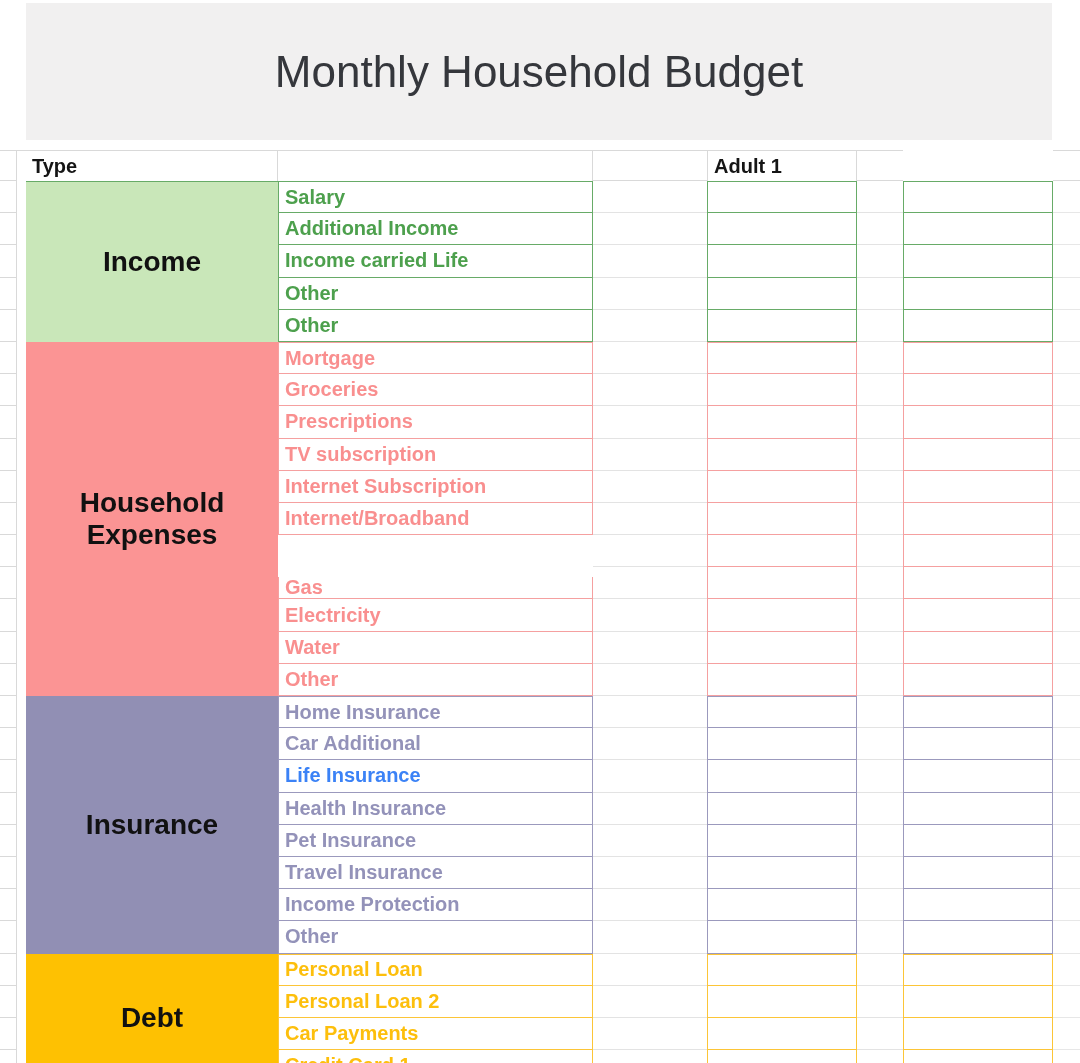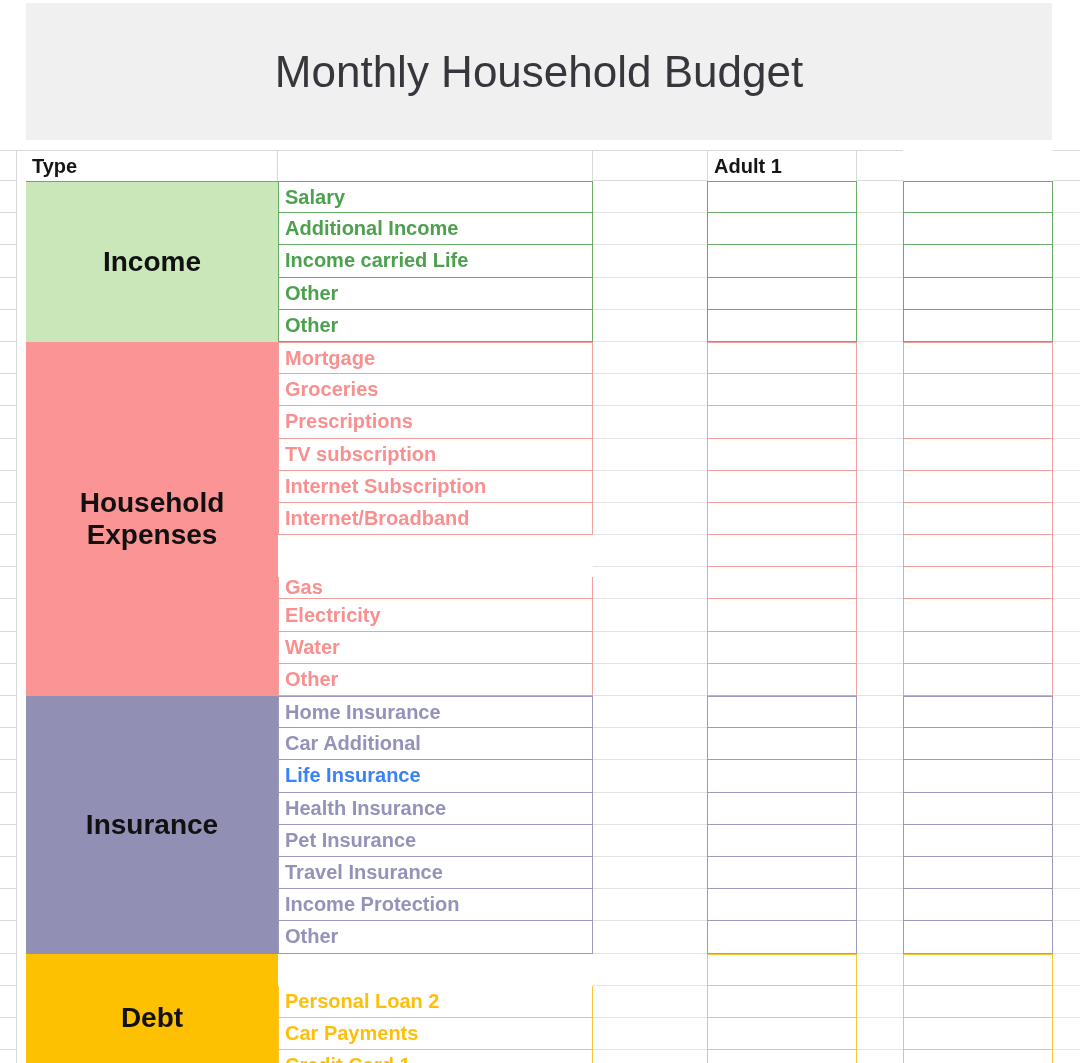--- a/index.html
+++ b/index.html
@@ -241,20 +241,21 @@
       <div class="c right-cell" style="grid-area: 24 / 9;"></div>
       <div class="c gutter-cell" style="grid-area: 25 / 1;"></div>
       <div class="c item-cell" style="grid-area: 25 / 4; border-color: rgb(155, 153, 189); color: rgb(147, 146, 185);">Other</div>
       <div class="c gap-cell" style="grid-area: 25 / 5;"></div>
       <div class="c value-cell" style="grid-area: 25 / 6; border-color: rgb(155, 153, 189);"></div>
       <div class="c gap-cell" style="grid-area: 25 / 7;"></div>
       <div class="c value-cell" style="grid-area: 25 / 8; border-color: rgb(155, 153, 189);"></div>
       <div class="c right-cell" style="grid-area: 25 / 9;"></div>
       <div class="c type-cell" style="grid-area: 26 / 3 / span 4; background: rgb(254, 193, 2); border-color: rgb(252, 197, 55);">Debt</div>
       <div class="c gutter-cell" style="grid-area: 26 / 1;"></div>
+      <div class="c item-cell first" style="grid-area: 26 / 4; border-color: rgb(252, 197, 55); color: rgb(253, 191, 12);">Personal Loan</div>
       <div class="c gap-cell" style="grid-area: 26 / 5;"></div>
       <div class="c value-cell first" style="grid-area: 26 / 6; border-color: rgb(252, 197, 55);"></div>
       <div class="c gap-cell" style="grid-area: 26 / 7;"></div>
       <div class="c value-cell first" style="grid-area: 26 / 8; border-color: rgb(252, 197, 55);"></div>
       <div class="c right-cell" style="grid-area: 26 / 9;"></div>
       <div class="c gutter-cell" style="grid-area: 27 / 1;"></div>
       <div class="c item-cell" style="grid-area: 27 / 4; border-color: rgb(252, 197, 55); color: rgb(253, 191, 12);">Personal Loan 2</div>
       <div class="c gap-cell" style="grid-area: 27 / 5;"></div>
       <div class="c value-cell" style="grid-area: 27 / 6; border-color: rgb(252, 197, 55);"></div>
       <div class="c gap-cell" style="grid-area: 27 / 7;"></div>

